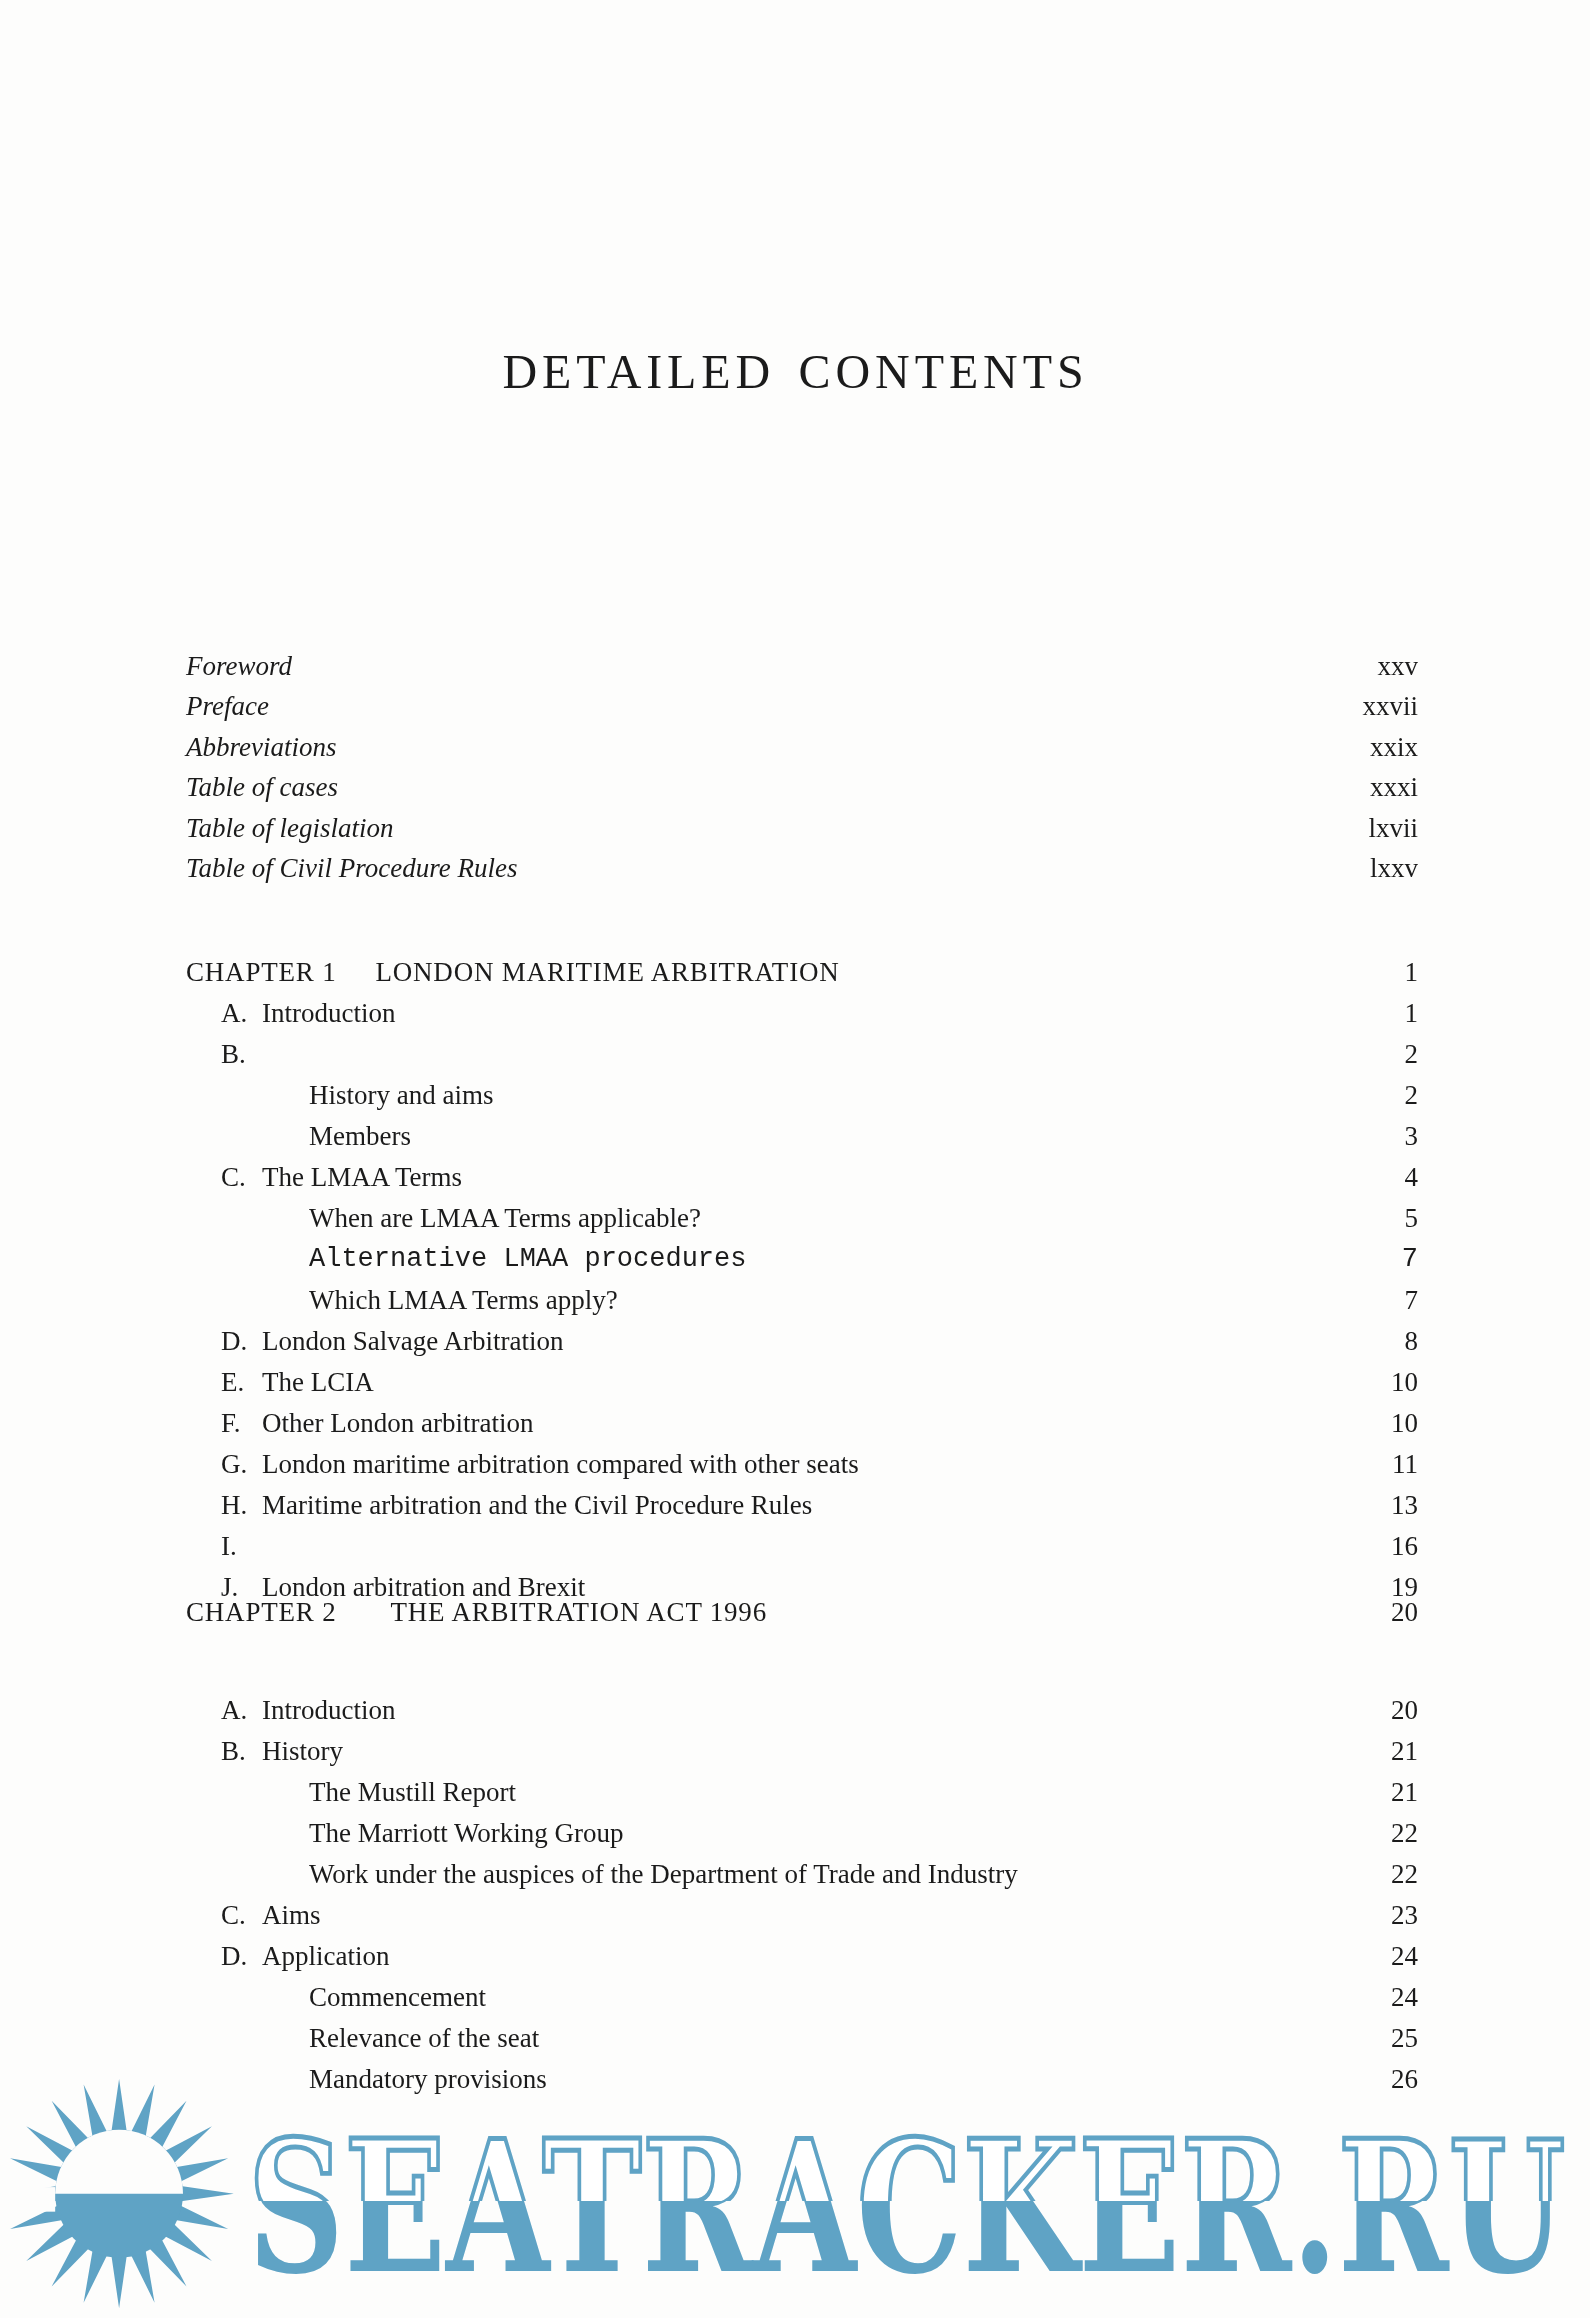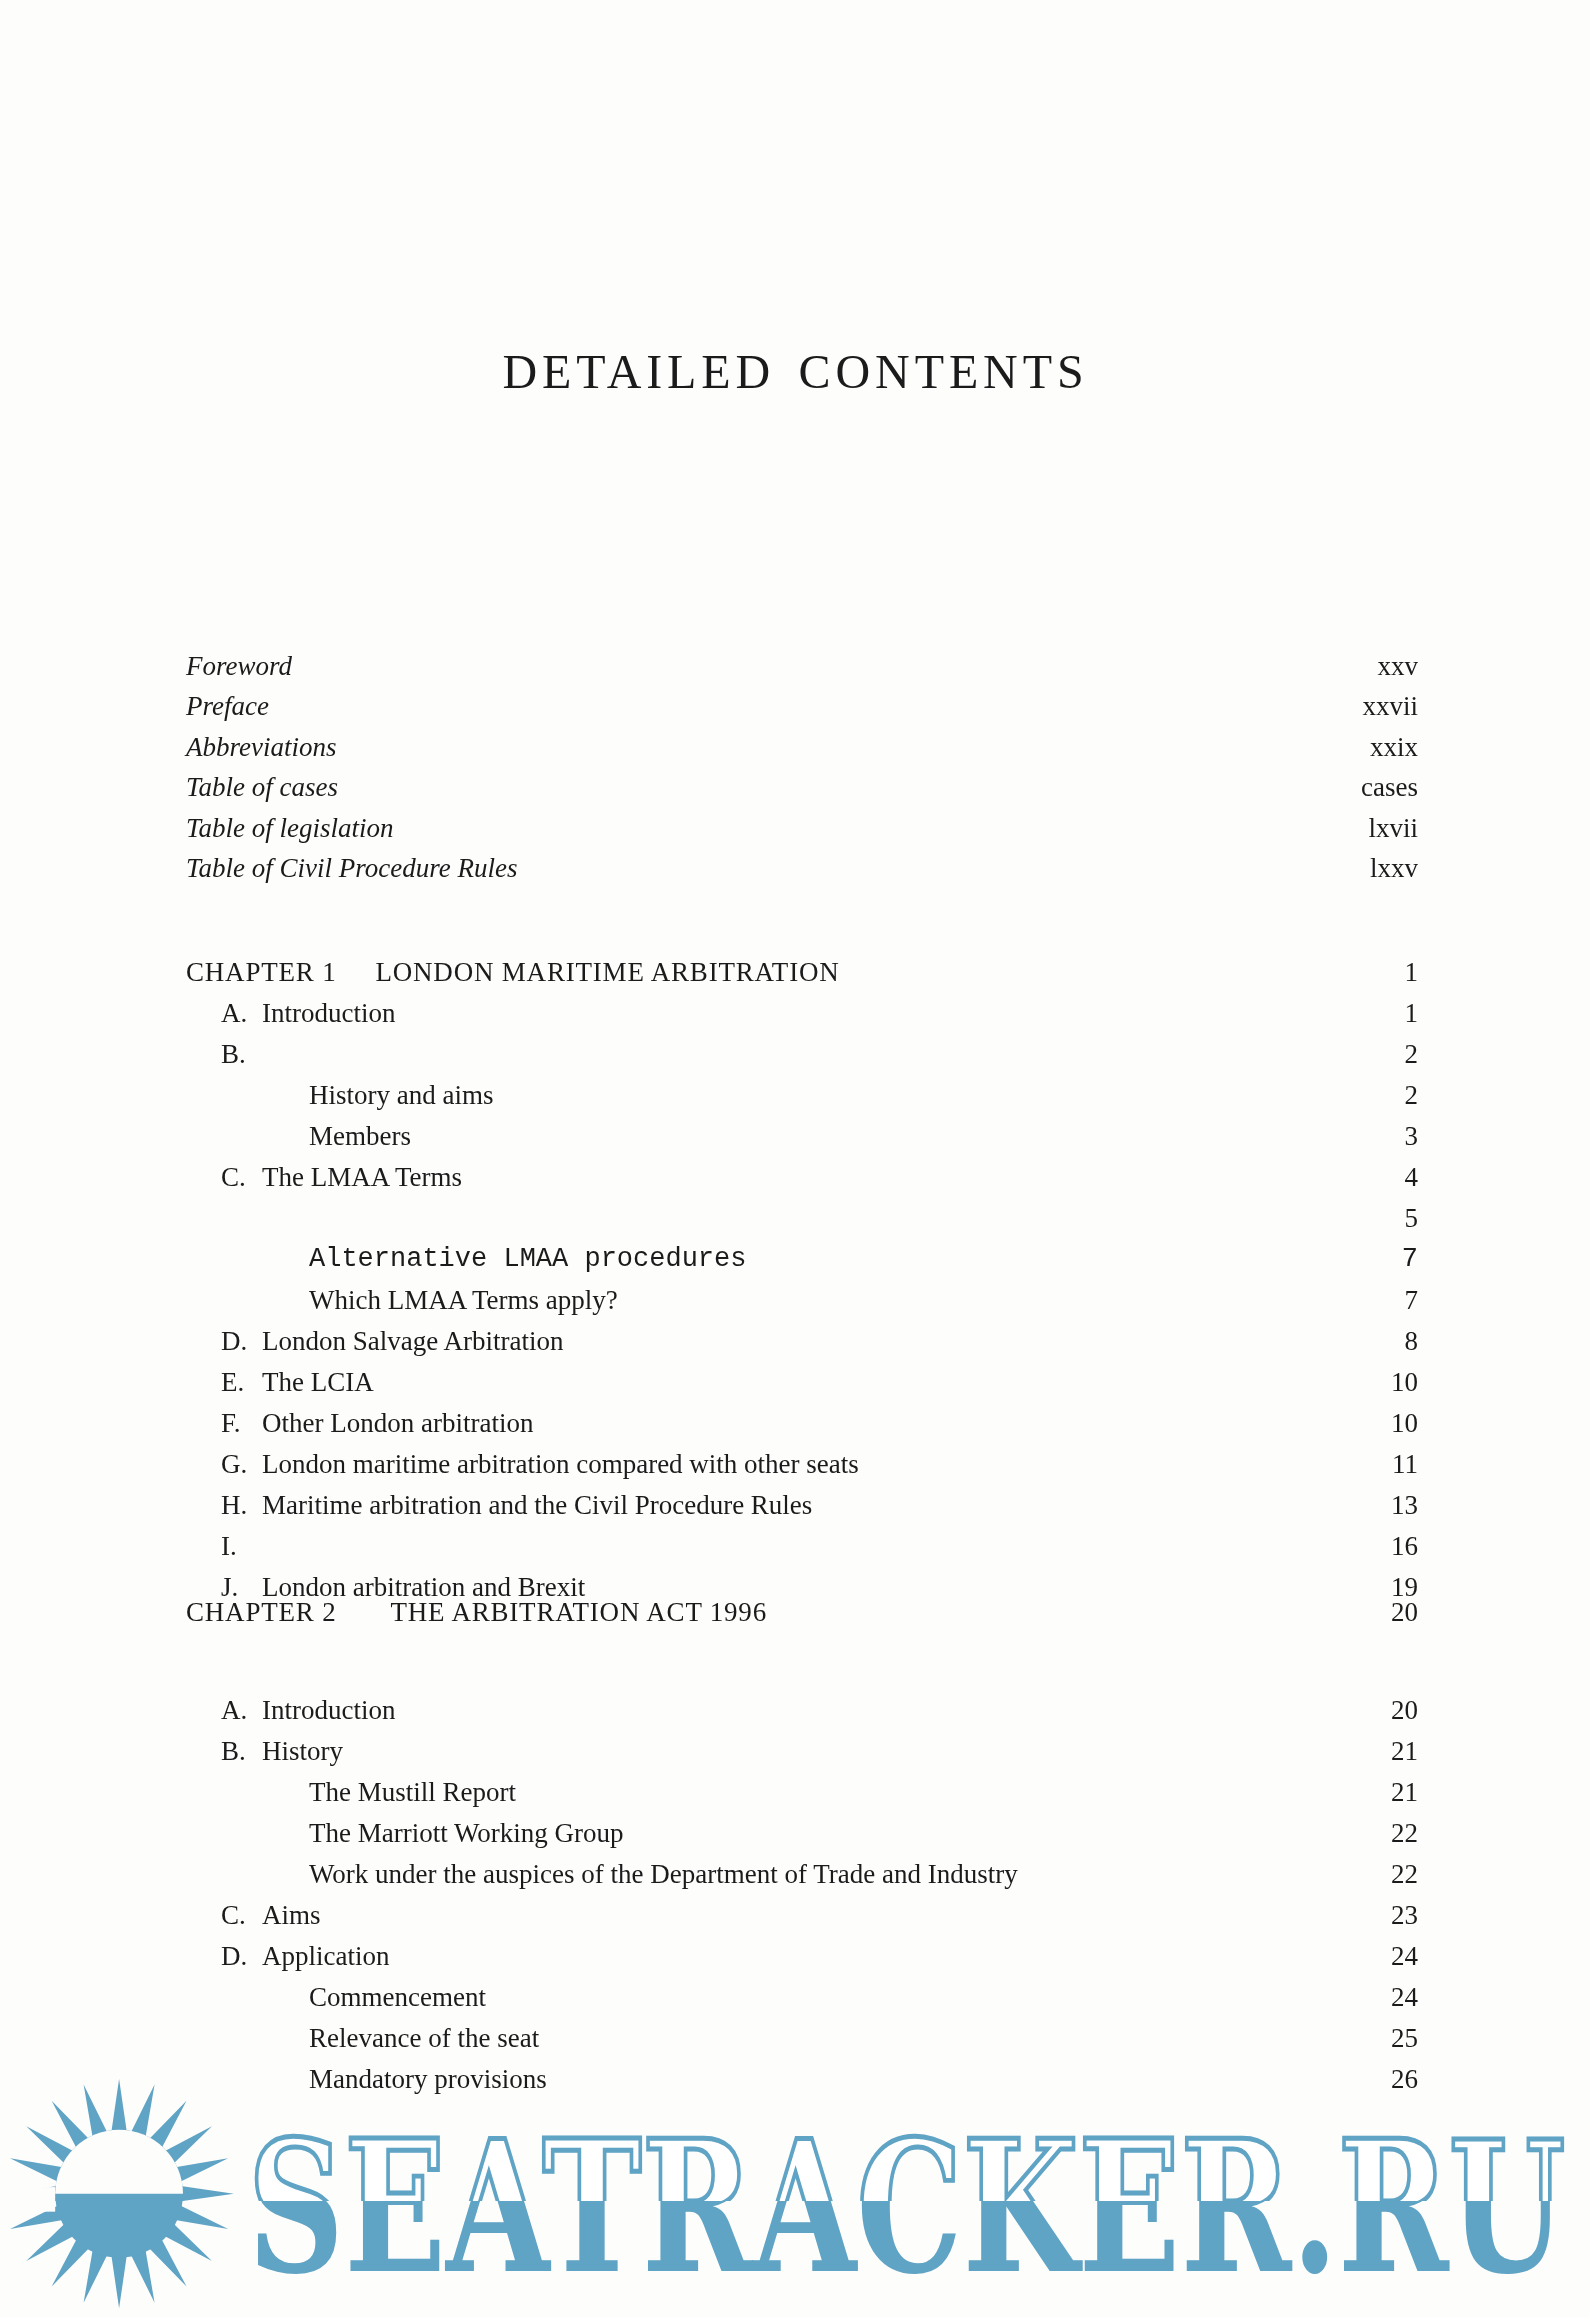--- a/index.html
+++ b/index.html
@@ -64,21 +64,21 @@
       <div class="row fm" style="top: 686px; left: 186px;">
         <span class="label">Preface</span>
         <span class="num">xxvii</span>
       </div>
       <div class="row fm" style="top: 727px; left: 186px;">
         <span class="label">Abbreviations</span>
         <span class="num">xxix</span>
       </div>
       <div class="row fm" style="top: 767px; left: 186px;">
         <span class="label">Table of cases</span>
-        <span class="num">cases</span>
+        <span class="num">xxxi</span>
       </div>
       <div class="row fm" style="top: 808px; left: 186px;">
         <span class="label">Table of legislation</span>
         <span class="num">lxvii</span>
       </div>
       <div class="row fm" style="top: 848px; left: 186px;">
         <span class="label">Table of Civil Procedure Rules</span>
         <span class="num">lxxv</span>
       </div>
       <div class="row" style="top: 952px; left: 186px;">
@@ -102,20 +102,21 @@
       <div class="row" style="top: 1116px; left: 309px;">
         <span class="label">Members</span>
         <span class="num">3</span>
       </div>
       <div class="row" style="top: 1157px; left: 221px;">
         <span class="letter">C.</span>
         <span class="label">The LMAA Terms</span>
         <span class="num">4</span>
       </div>
       <div class="row" style="top: 1198px; left: 309px;">
+        <span class="label">When are LMAA Terms applicable?</span>
         <span class="num">5</span>
       </div>
       <div class="row" style="top: 1239px; left: 309px; font-family: Liberation Mono, monospace;">
         <span class="label">Alternative LMAA procedures</span>
         <span class="num">7</span>
       </div>
       <div class="row" style="top: 1280px; left: 309px;">
         <span class="label">Which LMAA Terms apply?</span>
         <span class="num">7</span>
       </div>

